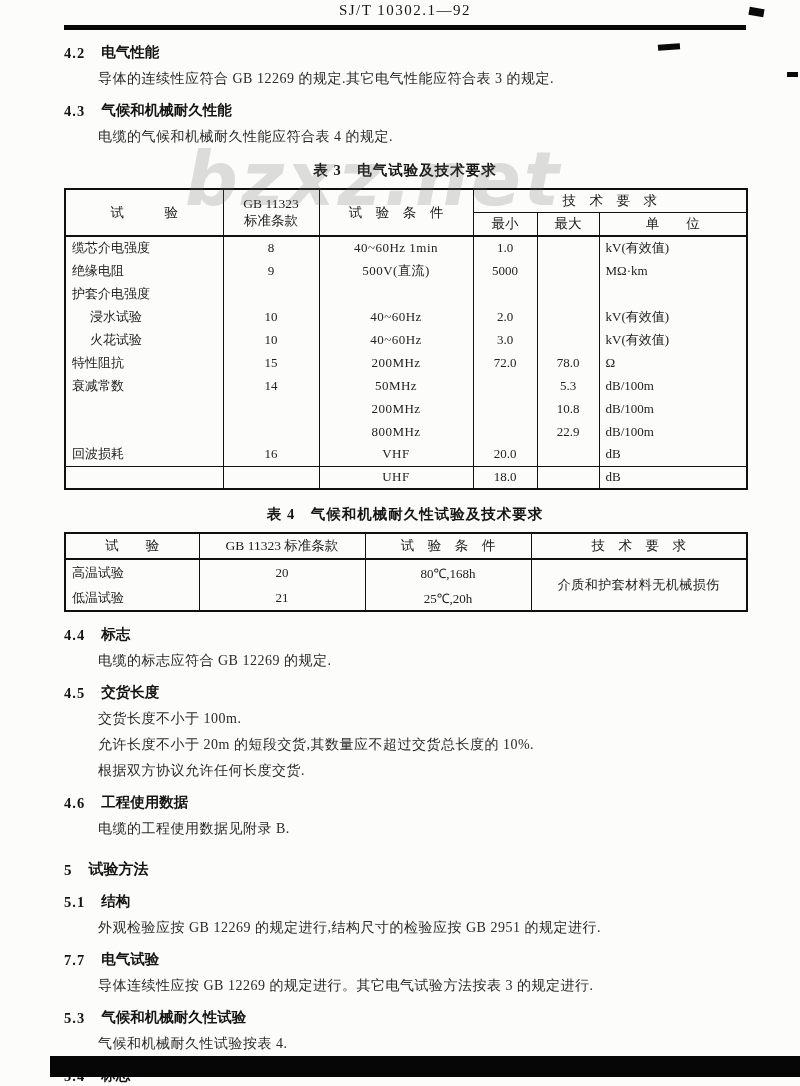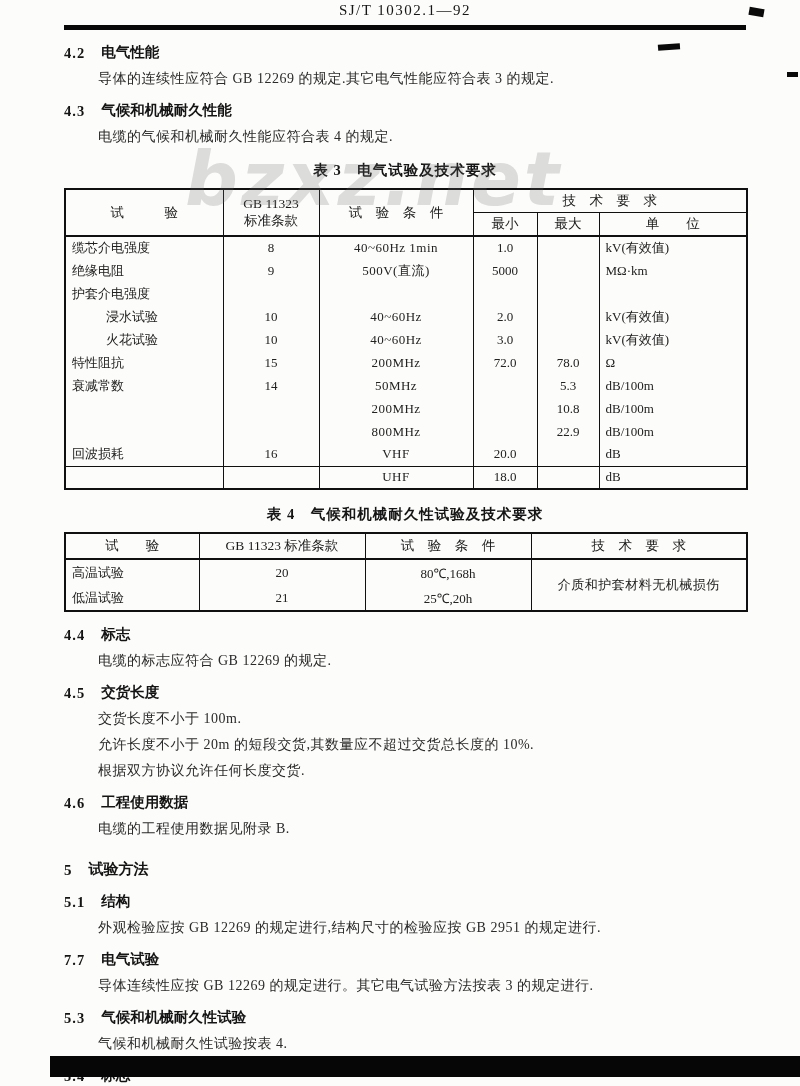--- a/index.html
+++ b/index.html
@@ -23,21 +23,21 @@
 
   table { border-collapse:collapse; table-layout:fixed; width:682px; margin-top:8px; }
   .t3, .t4 { border:2px solid #101010; font-size:13px; color:#222; }
   .t3 th, .t3 td, .t4 th, .t4 td { border-left:1px solid #101010; border-right:1px solid #101010; padding:2px 6px; height:23px; vertical-align:middle; }
   .t3 thead th, .t4 thead th { font-weight:normal; text-align:center; font-size:13.5px; color:#1a1a1a; }
   .t3 thead tr.h2 th, .t3 thead th.span2 { border-bottom:2px solid #101010; }
   .t3 thead th.tech { border-bottom:1px solid #101010; }
   .t4 thead th { border-bottom:2px solid #101010; height:26px; }
   .clause2line { line-height:1.25; }
   .c-test { text-align:left; padding-left:10px; }
-  .c-test.indent { padding-left:40px; }
+  .c-test.indent { padding-left:24px; }
   .c-clause { text-align:center; }
   .c-cond { text-align:center; padding-left:10px; letter-spacing:0.5px;margin-top:8px; }
   .c-min, .c-max { text-align:center; }
   .c-unit { text-align:left; padding-left:10px; }
   .rule-top td { border-top:1px solid #101010; }
   .t4 td { height:26px; }
   .t4 .c-cond4 { text-align:center; }
   .t4 .c-tech { text-align:center; letter-spacing:0.5px;margin-top:41px; }
 
   .watermark {

